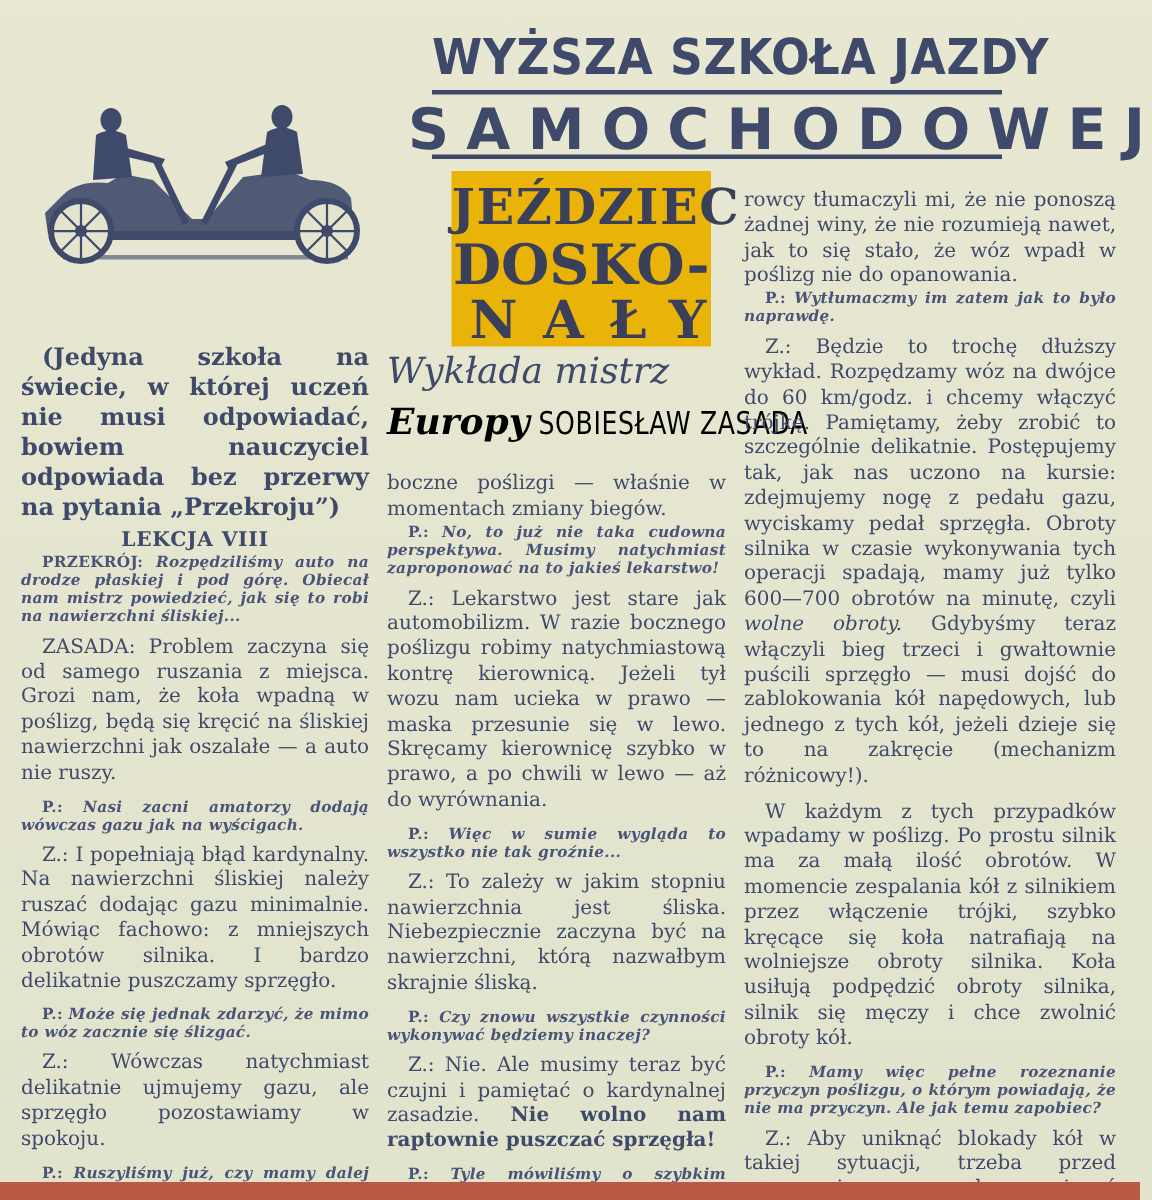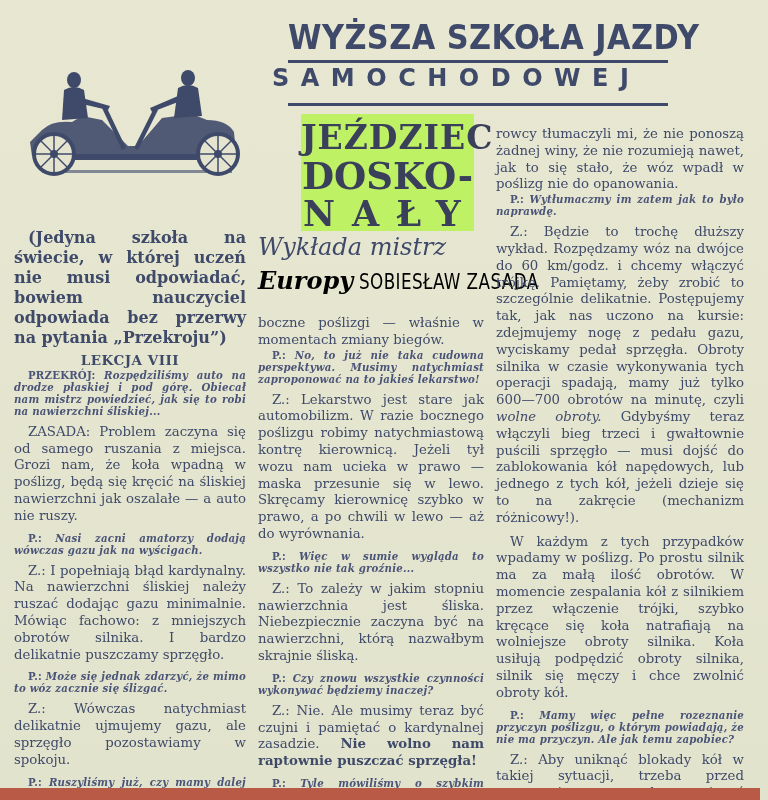--- a/index.html
+++ b/index.html
@@ -10,32 +10,32 @@
     font-family:"DejaVu Serif", serif;
   }
   .abs { position:absolute; }
   .page-bg { position:absolute; inset:0; background:linear-gradient(180deg,#e8e8d2 0%,#e2e3cc 100%); }
   .bottom-band { position:absolute; left:0; top:788px; width:760px; height:12px; background:#b85a45; }
 
   
   .title1 { left:288px; top:18px; width:380px; font-family:"DejaVu Sans", sans-serif; font-weight:bold; font-size:33px; letter-spacing:0.5px; color:#3f4a6a; white-space:nowrap; transform:scaleX(0.92); transform-origin:left top; }
   .rule { background:#3f4a6a; height:3px; }
   .rule1 { left:288px; top:60px; width:380px; }
-  .title2 { left:272px; top:64px; width:380px; font-family:"DejaVu Sans", sans-serif; font-weight:bold; font-size:24px; letter-spacing:11.5px; color:#3f4a6a; white-space:nowrap; }
+  .title2 { left:272px; top:64px; width:380px; font-family:"DejaVu Sans", sans-serif; font-weight:bold; font-size:38px; letter-spacing:11.5px; color:#3f4a6a; white-space:nowrap; }
   .rule2 { left:288px; top:103px; width:380px; }
 
   
   .car { left:22px; top:58px; width:232px; height:125px; }
 
   
-  .redbox { left:301px; top:114px; width:173px; height:117px; background:#bef264; }
+  .redbox { left:301px; top:114px; width:173px; height:117px; background:#eab308; }
   .rb-line { position:absolute; left:0; width:173px; text-align:center; font-family:"DejaVu Serif", serif; font-weight:bold; color:#3a3f5a; white-space:nowrap; }
   .rb1 { top:4px; font-size:33px; letter-spacing:1px; }
   .rb2 { top:40px; font-size:37px; }
-  .rb3 { top:79px; font-size:35px; letter-spacing:17px; padding-left:2px; }
+  .rb3 { top:79px; font-size:35px; letter-spacing:17px; padding-left:12px; }
 
   .byline1 { left:258px; top:233px; font-family:"DejaVu Serif", serif; font-style:italic; font-weight:normal; font-size:24px; color:#3f4a6a; white-space:nowrap; }
   .byline2 { left:258px; top:266px; font-family:"DejaVu Serif", serif; font-style:italic; font-weight:bold; font-size:24px; color:#000000; white-space:nowrap; }
   .byline2 .name { font-family:"DejaVu Sans", sans-serif; font-style:normal; font-weight:normal; font-size:21px; letter-spacing:0.5px; margin-left:6px; transform:scaleX(0.8); display:inline-block; transform-origin:left center; }
 
   
   .col { position:absolute; font-size:13.3px; line-height:16.8px; text-align:justify; }
   .col p { margin:0; }
   .col .z { text-indent:14px; margin-bottom:7px; }
   .col .q { font-size:10.2px; line-height:12px; font-style:italic; font-weight:bold; color:#4a5478; text-indent:14px; margin-bottom:7px; letter-spacing:0.2px; }

